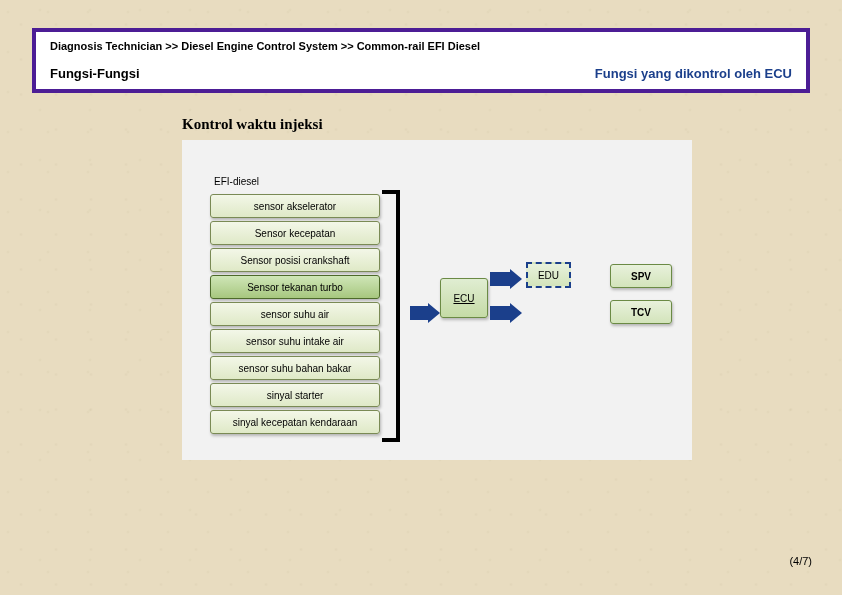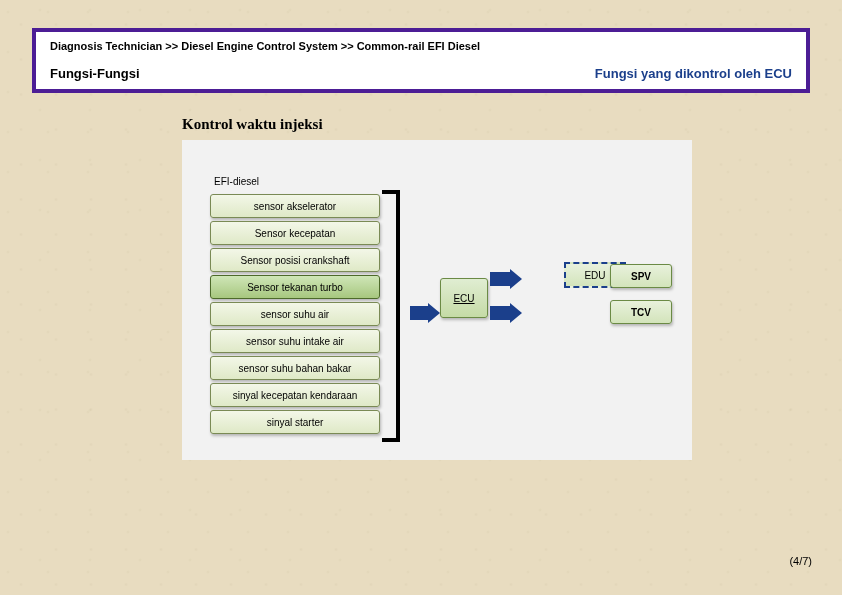--- a/index.html
+++ b/index.html
@@ -157,29 +157,28 @@
     align-items: center;
     justify-content: center;
     font-size: 10px;
     text-decoration: underline;
   }
 
   .edu-box {
     position: absolute;
     left: 344px;
     top: 122px;
-    width: 62px;
+    width: 45px;
     height: 26px;
     background: linear-gradient(#e8f1dc,#d3e4bb);
     border: 2px dashed #1b3f8b;
     display: flex;
     align-items: center;
     justify-content: center;
     font-size: 10px;
-    margin-left: 38px;
   }
 
   .spv-box, .tcv-box {
     position: absolute;
     left: 428px;
     width: 62px;
     height: 24px;
     background: linear-gradient(#e8f1dc,#d3e4bb);
     border: 1px solid #6b8a45;
     border-radius: 3px;
@@ -218,22 +217,22 @@
   <div class="efi-label">EFI-diesel</div>
 
   <div class="sensor-stack">
     <div class="sensor">sensor akselerator</div>
     <div class="sensor">Sensor kecepatan</div>
     <div class="sensor">Sensor posisi crankshaft</div>
     <div class="sensor hl">Sensor tekanan turbo</div>
     <div class="sensor">sensor suhu air</div>
     <div class="sensor">sensor suhu intake air</div>
     <div class="sensor">sensor suhu bahan bakar</div>
+    <div class="sensor">sinyal starter</div>
     <div class="sensor">sinyal kecepatan kendaraan</div>
-    <div class="sensor">sinyal starter</div>
   </div>
 
   <div class="bracket-top"></div>
   <div class="bracket-vert"></div>
   <div class="bracket-bot"></div>
 
   <div class="arrow arrow1">
       <div class="shaft"></div>
       <div class="head"></div>
     </div>

